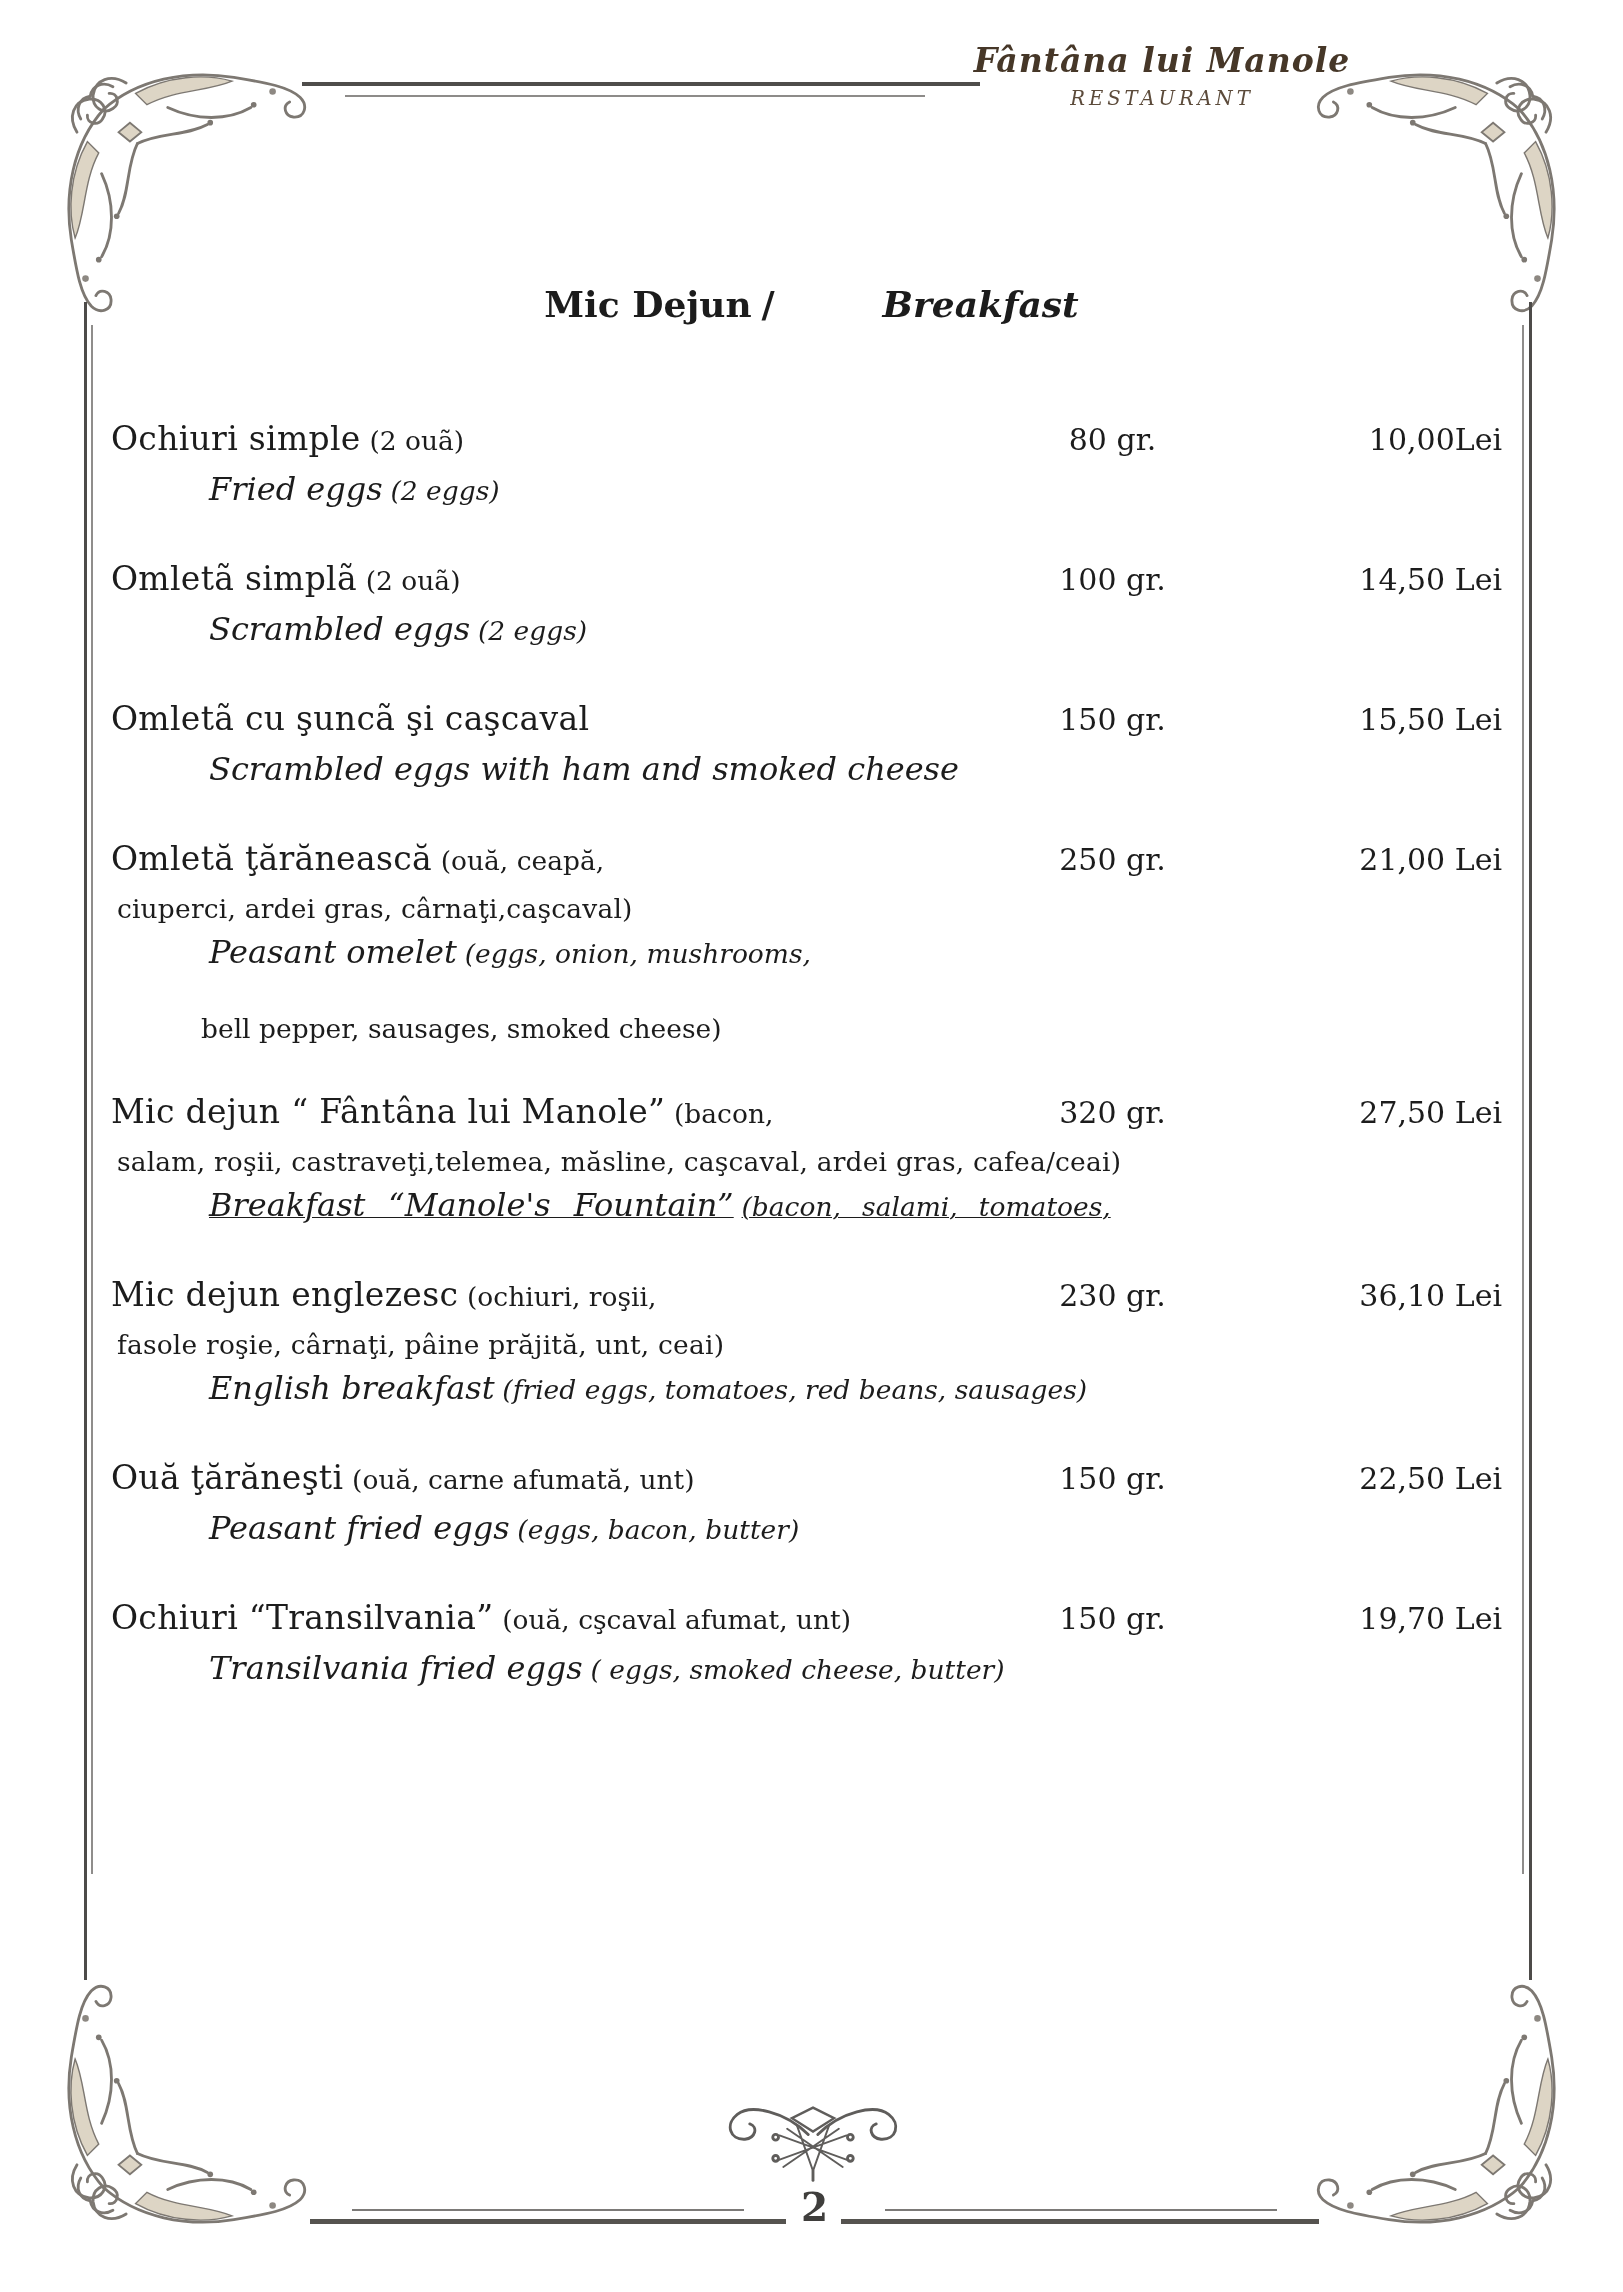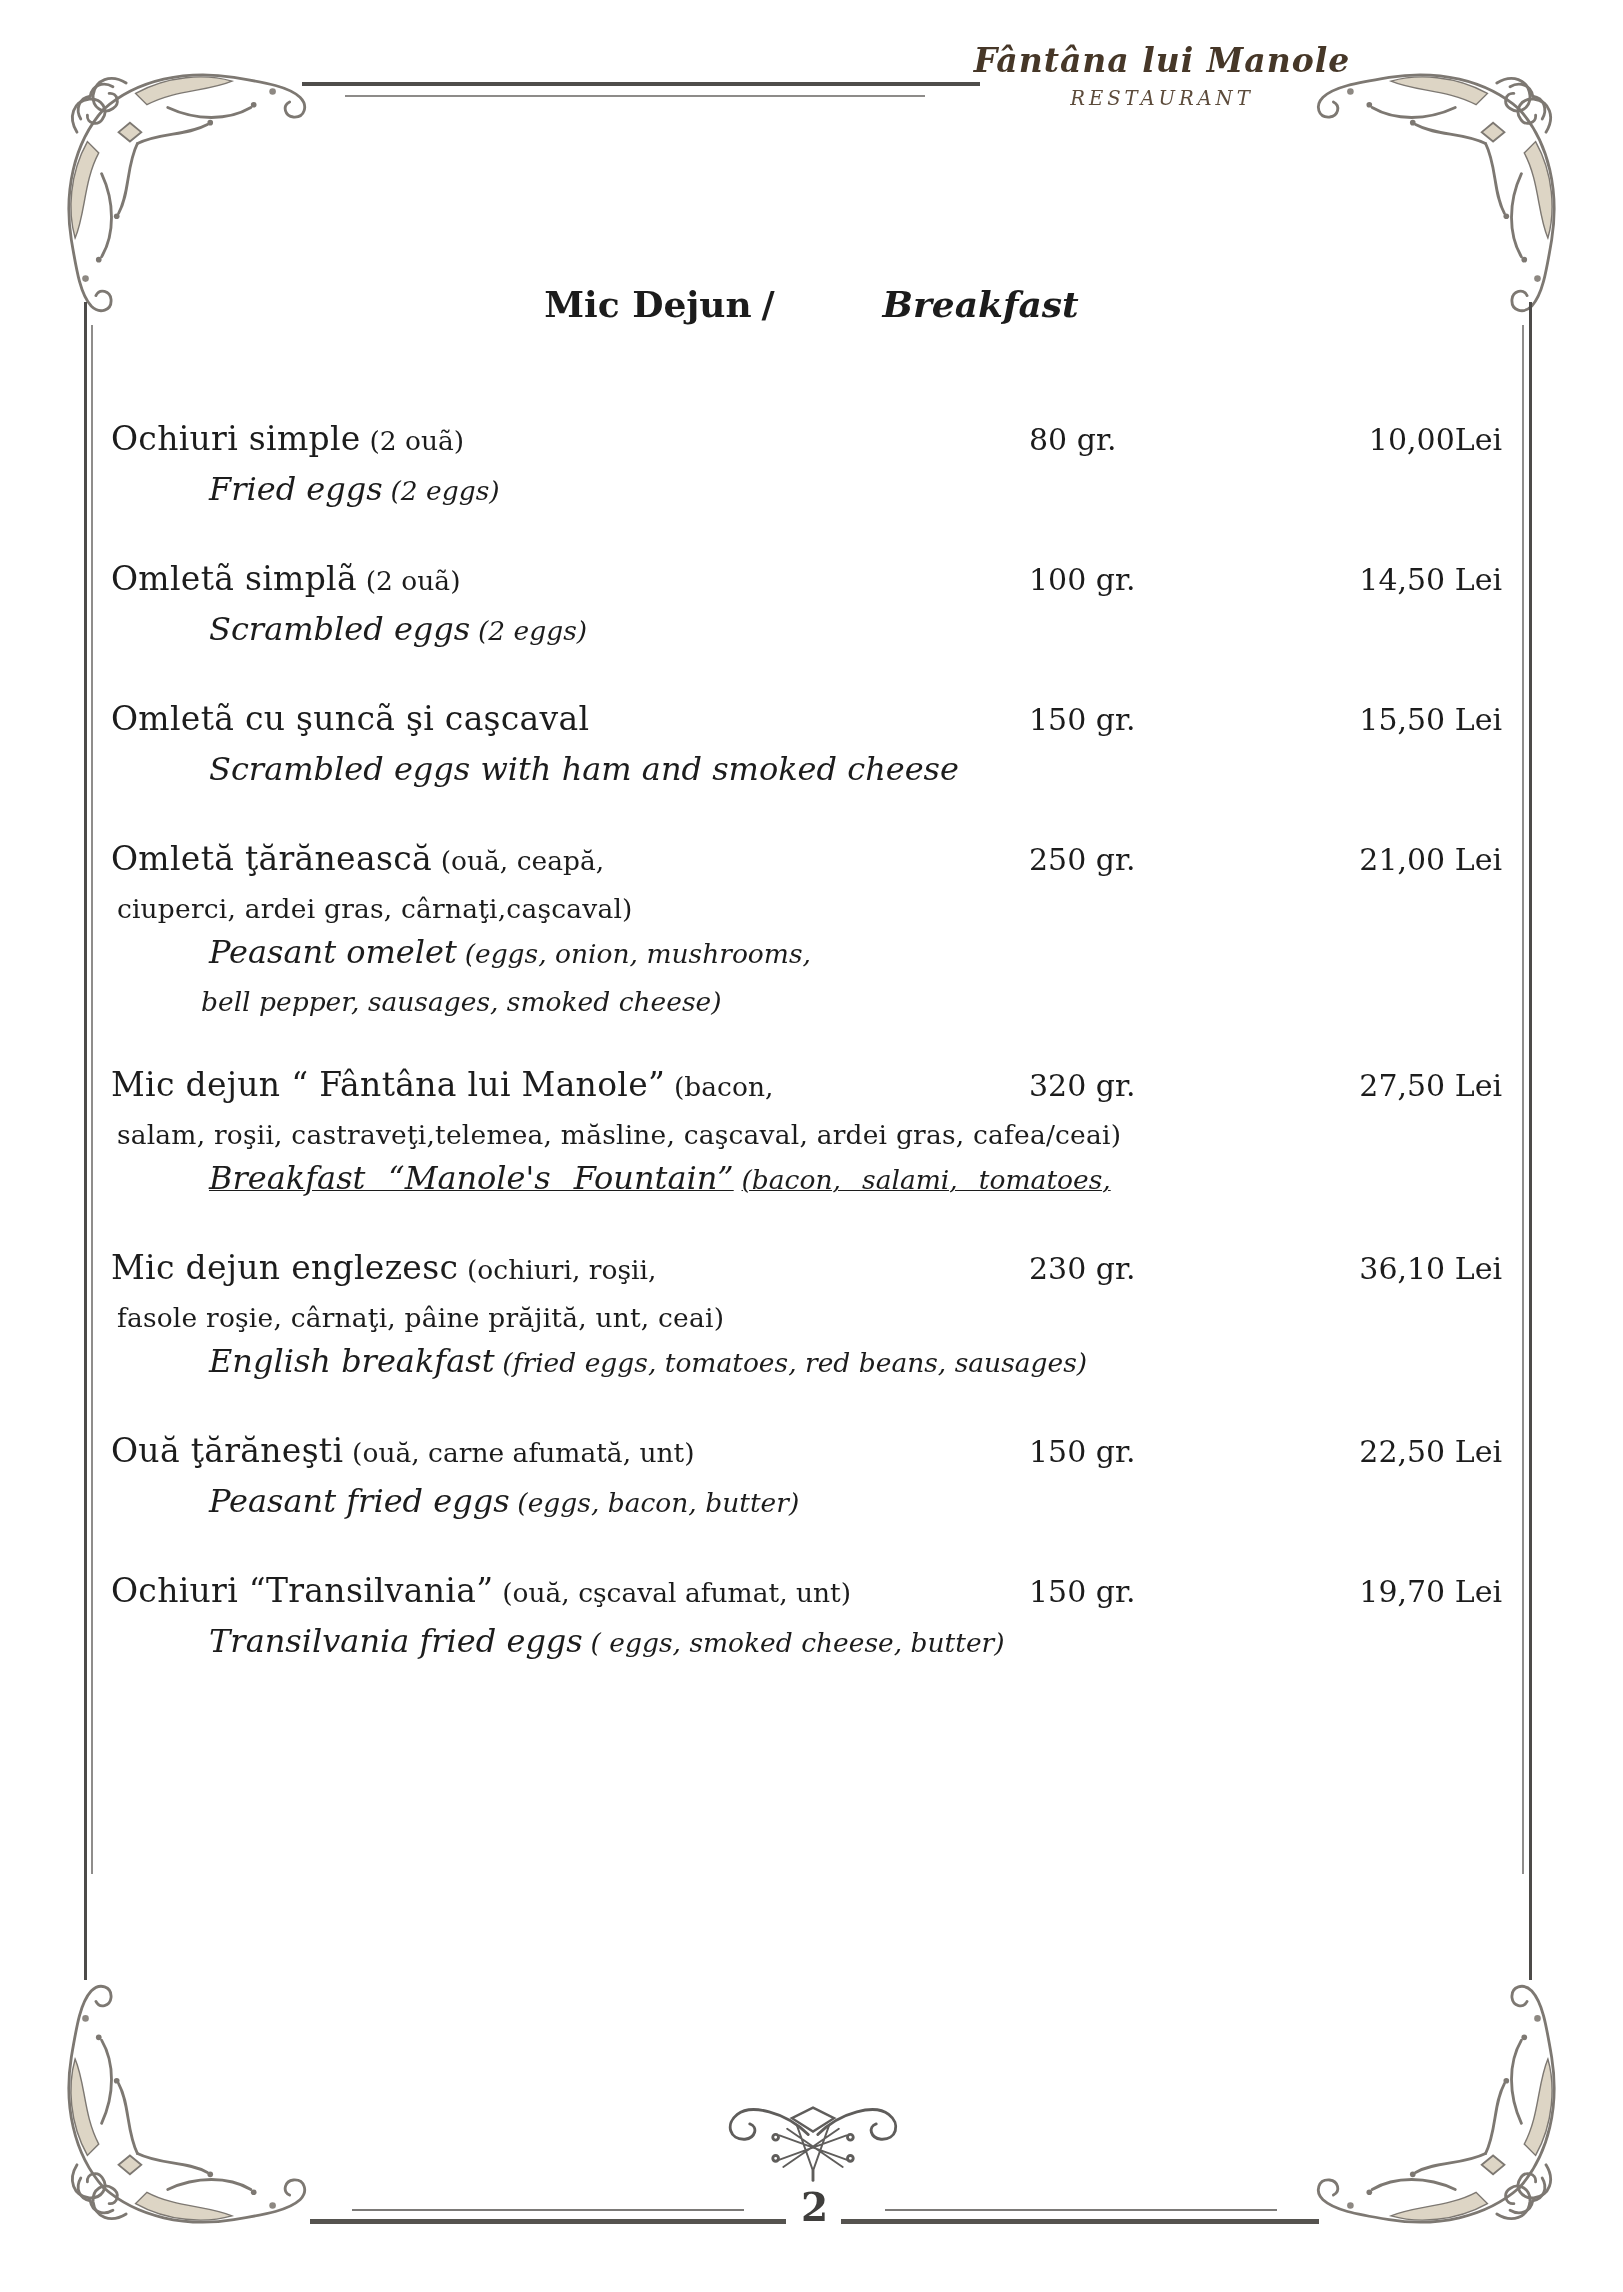--- a/index.html
+++ b/index.html
@@ -27,27 +27,27 @@
   .vl-left-thin{left:91px;top:325px;width:2px;height:1549px;background:#8f8d8b;}
   .vl-right-thin{left:1522px;top:325px;width:2px;height:1549px;background:#8f8d8b;}
   .vl-right-thick{left:1529px;top:302px;width:2.9px;height:1678px;background:#4d4b49;}
   
   .menu{left:111px;top:416px;width:1391px;}
   .item{margin-bottom:39px;}
   .row{display:flex;align-items:baseline;line-height:45px;}
   .name-block{width:918px;}
   .ro-name{font-size:33px;letter-spacing:0.3px;}
   .ro-detail{font-size:26.5px;margin-left:8.8px;}
-  .weight{width:167px;text-align:left;font-size:30px;}
+  .weight{width:167px;text-align:center;font-size:30px;}
   .price{flex:1;text-align:right;font-size:30px;}
   .ro2{font-size:26.5px;line-height:43px;margin-left:5.9px;letter-spacing:0.2px;}
   .en{font-style:italic;line-height:45px;margin-left:98px;}
   .en-name{font-size:32px;}
   .en-detail{font-size:26.5px;margin-left:7.8px;}
-  .en2{font-style:italic;font-size:26.5px;line-height:43px;margin-left:90px;}
+  .en2{font-size:26.5px;line-height:43px;margin-left:90px;margin-top:27px;}
   .justify{word-spacing:12.7px;text-decoration:underline;}
   
   .frule-left-thin{left:352px;top:2209px;width:392px;height:2px;background:#7c7a78;}
   .frule-left-thick{left:310px;top:2219px;width:476px;height:4.9px;background:#55534f;}
   .frule-right-thin{left:885px;top:2209px;width:392px;height:2px;background:#7c7a78;}
   .frule-right-thick{left:841px;top:2219px;width:478px;height:4.9px;background:#55534f;}
   .page-num{left:780px;top:2182px;width:69px;text-align:center;font-size:39px;font-weight:bold;color:#3f3e3c;line-height:51px;}
   
   .corner{width:274px;height:274px;}
   .corner-tl{left:43px;top:49px;}

